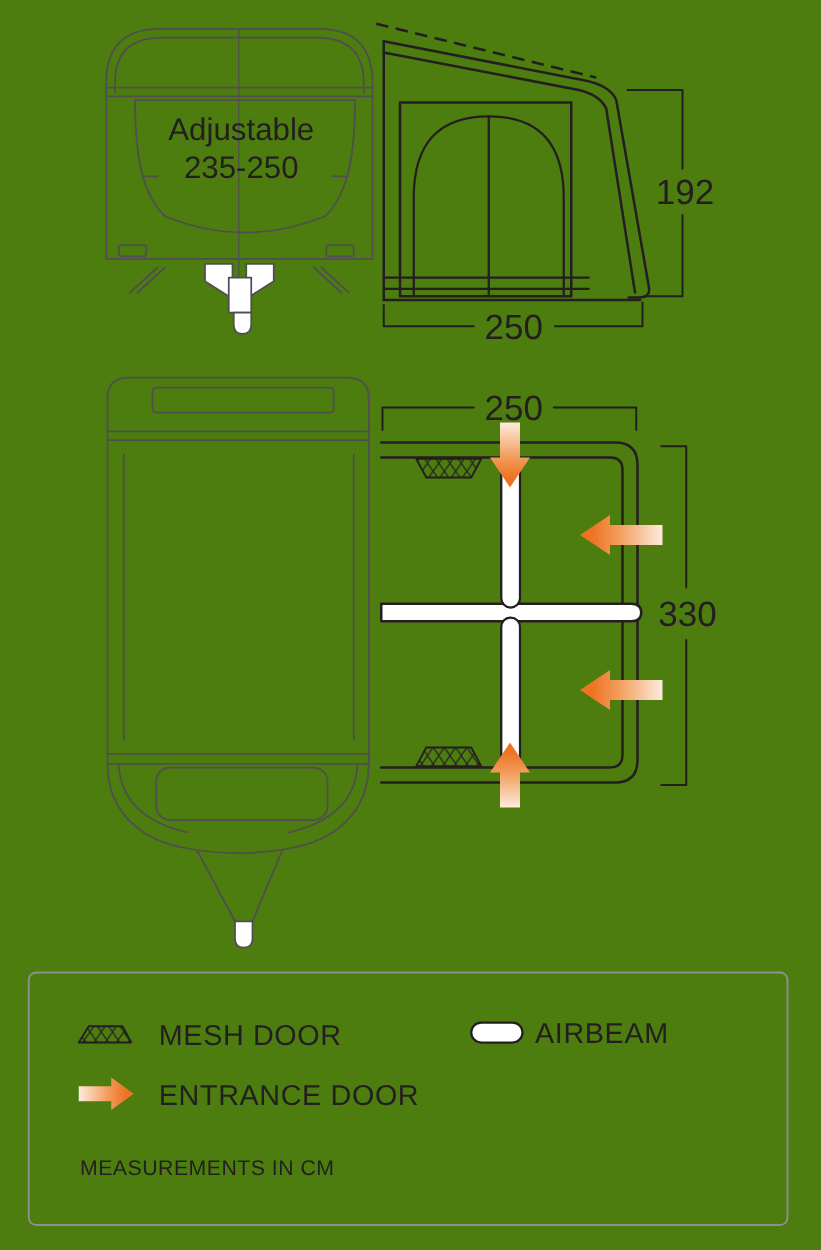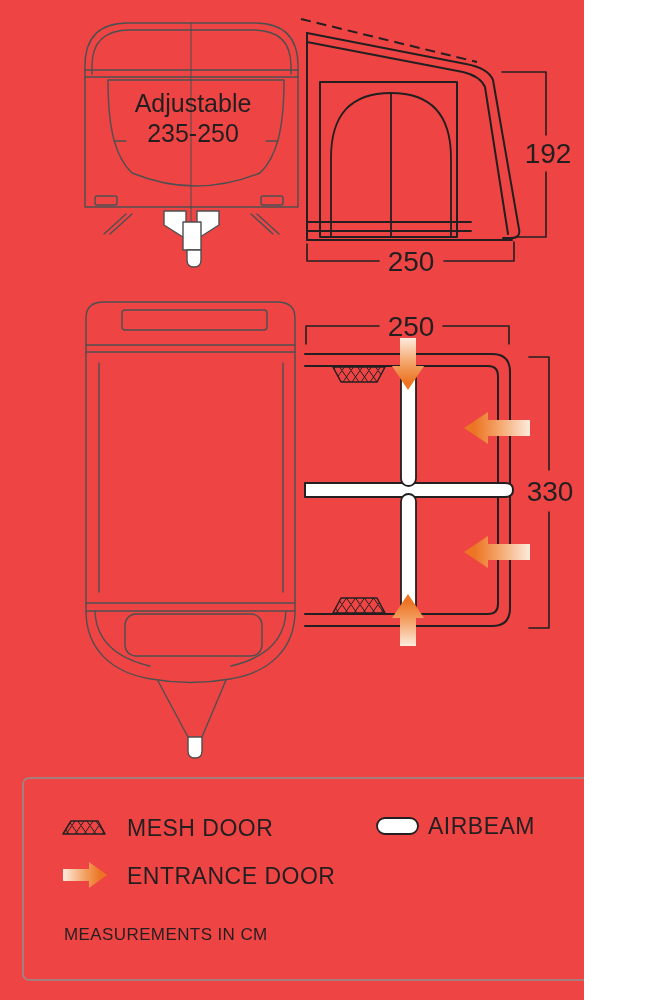--- a/index.html
+++ b/index.html
@@ -1,16 +1,16 @@
 <!DOCTYPE html>
 <html style="--accent-orange: #EC7423; --accent-orange-mid: #F3A163; --accent-orange-faint: #FDEBDD; --line-dark: #231F20; --line-gray: #4F4F4F; --legend-border: #8F8F8F;"><head>
 <meta charset="utf-8">
 <style>
   html,body{margin:0;padding:0;background:#fff;}
-  .canvas{position:relative;width:584px;height:1000px;background:#ef4444;overflow:hidden;
+  .canvas{position:relative;width:657px;height:1000px;background:#4d7c0f;overflow:hidden;
           font-family:"Liberation Sans","DejaVu Sans",sans-serif;}
   svg{display:block;}
   svg text{fill:var(--line-dark,#231F20);font-family:"Liberation Sans","DejaVu Sans",sans-serif;}
   .dim-label{font-size:28px;text-anchor:middle;}
   .caravan-label{font-size:25px;text-anchor:middle;}
   .legend-label{font-size:23px;letter-spacing:.5px;}
   .note-label{font-size:17px;letter-spacing:.4px;}
   .gray-art{stroke:var(--line-gray,#4F4F4F);fill:none;stroke-width:1.4;stroke-linecap:round;stroke-linejoin:round;}
   .gray-art-fill{stroke:var(--line-gray,#4F4F4F);fill:#fff;stroke-width:1.4;stroke-linejoin:round;}
   .dark-art{stroke:var(--line-dark,#231F20);fill:none;stroke-width:2;stroke-linecap:round;stroke-linejoin:round;}

